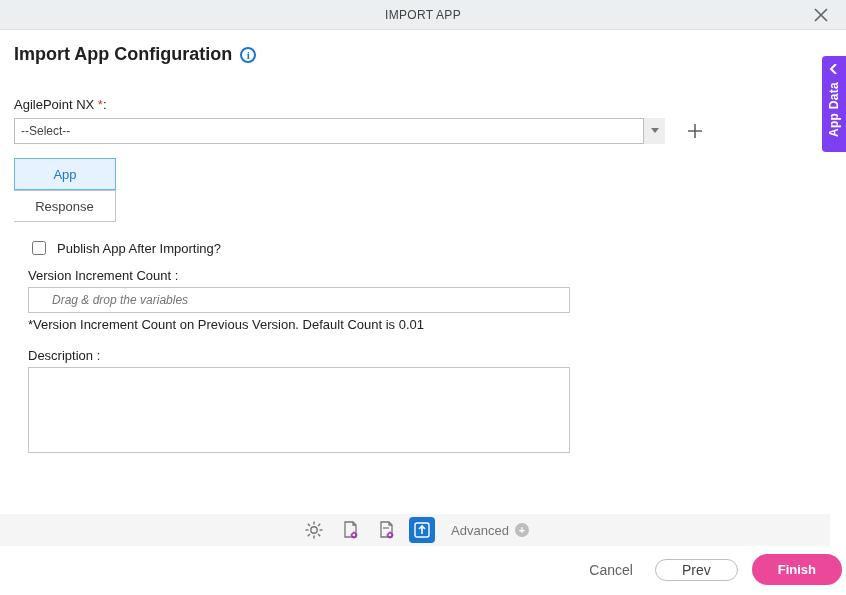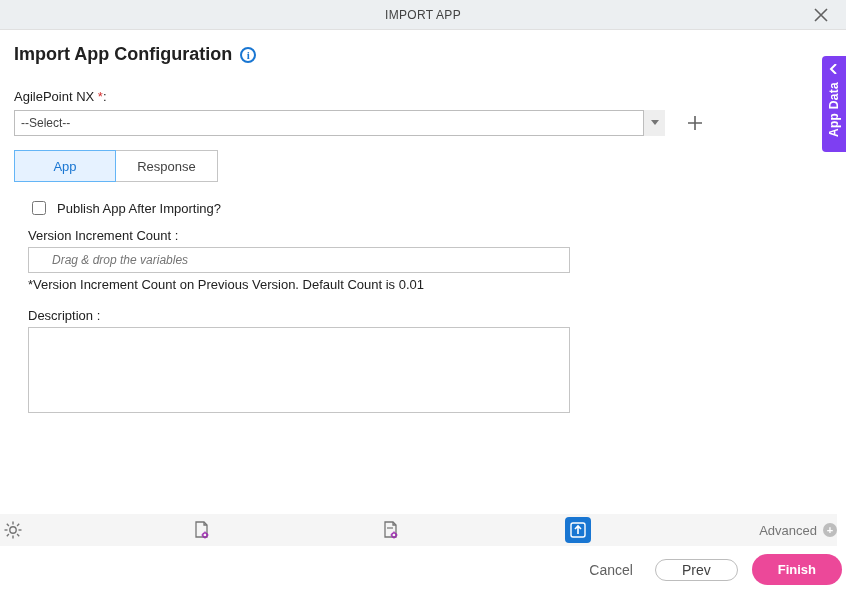--- a/index.html
+++ b/index.html
@@ -15,21 +15,21 @@
     justify-content:center; position:relative;
     border-bottom:1px solid #e0e0e0;
   }
   .titlebar-text { font-size:12px; letter-spacing:0.3px; color:#424242; }
   .close-x {
     position:absolute; right:10px; top:0; height:30px; width:30px;
     display:flex; align-items:center; justify-content:center;
     cursor:pointer; color:#616161;
   }
   .content { padding:14px 14px 0 14px; }
-  .page-title-row { display:flex; align-items:center; gap:8px; margin-bottom:24px;}
+  .page-title-row { display:flex; align-items:center; gap:8px; margin-bottom:32px;}
   .page-title { font-size:18px; font-weight:700; color:#212121;}
   .info-circle {
     width:16px; height:16px; border:2px solid #1976d2; border-radius:50%;
     display:inline-flex; align-items:center; justify-content:center;
     color:#1976d2; font-weight:700; font-size:11px; cursor:pointer;
     font-family: Georgia, serif;
   }
 
   .field-label { font-size:13px; color:#212121; margin-bottom:6px; }
   .req-star { color:#d32f2f; }
@@ -43,21 +43,21 @@
   .select-caret {
     position:absolute; top:0; right:0; width:22px; height:26px;
     border-left:1px solid #bdbdbd; background:#eeeeee;
     display:flex; align-items:center; justify-content:center;
   }
   .add-plus {
     width:20px; height:20px; display:flex; align-items:center; justify-content:center;
     cursor:pointer; color:#616161;
   }
 
-  .tabs { display:flex; margin-bottom:16px;}
+  .tabs { display:flex; margin-bottom:16px;flex-direction:column;}
   .tab {
     width:102px; height:32px; display:flex; align-items:center; justify-content:center;
     border:1px solid #c5c5c5; font-size:13px; cursor:pointer; background:#fff;
     color:#424242;
   }
   .tab + .tab { border-left:none; }
   .tab.active { background:#e6f2ff; border-color:#64b5f6; color:#1976d2;}
 
   .chk-row { display:flex; align-items:center; gap:8px; padding-left:14px; margin-bottom:10px;}
   .chk { width:14px; height:14px; cursor:pointer; }
@@ -82,22 +82,22 @@
     display:flex; flex-direction:column; align-items:center;
     padding-top:8px; cursor:pointer;
   }
   .rail-label {
     writing-mode: vertical-rl; transform:rotate(180deg);
     font-size:12px; font-weight:600; margin-top:8px; letter-spacing:0.3px;
   }
 
   
   .stepbar {
-    position:absolute; left:0; right:9px; top:514px; height:32px;
-    background:#f5f5f5; display:flex; align-items:center; justify-content:space-between;
+    position:absolute; left:0; right:16px; top:514px; height:32px;
+    background:#f5f5f5; display:flex; align-items:center; justify-content:center;
     gap:10px;
   }
   .step-ico {
     width:26px; height:26px; border-radius:4px;
     display:flex; align-items:center; justify-content:center; cursor:pointer;
   }
   .step-ico.active { background:#1976d2; }
   .advanced {
     display:flex; align-items:center; gap:6px; margin-left:6px;
     color:#757575; font-size:13px; cursor:pointer;

